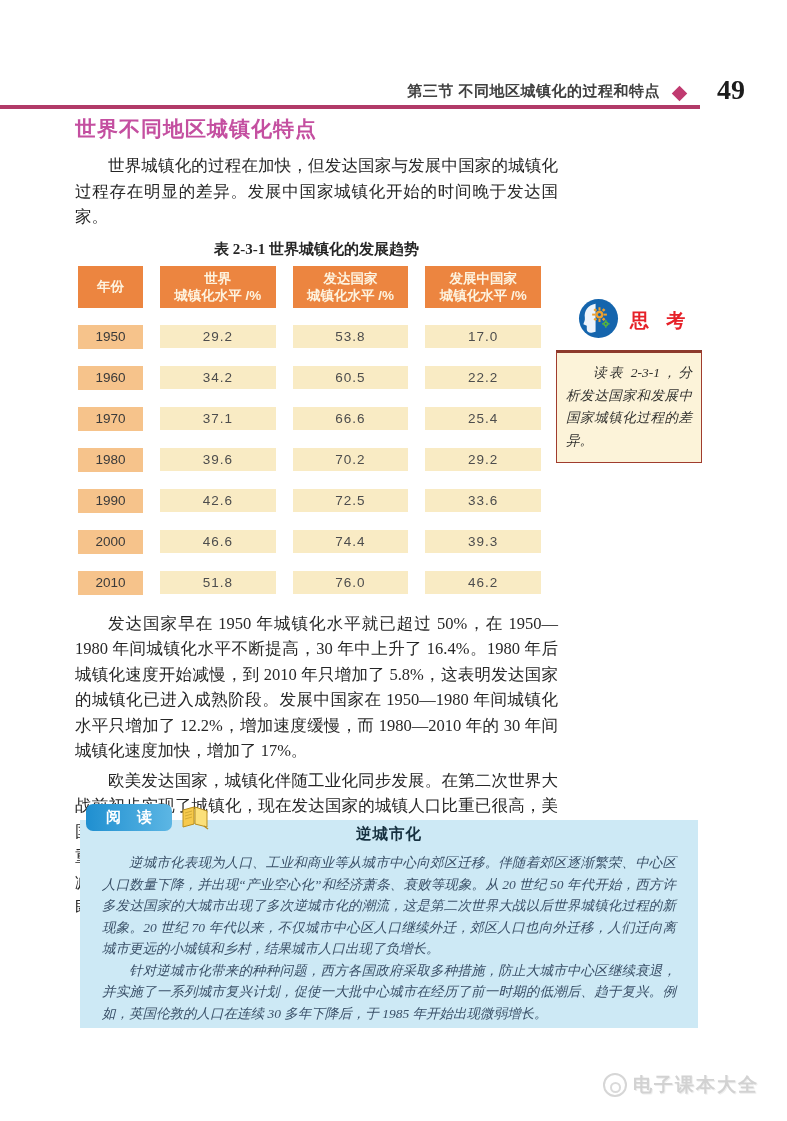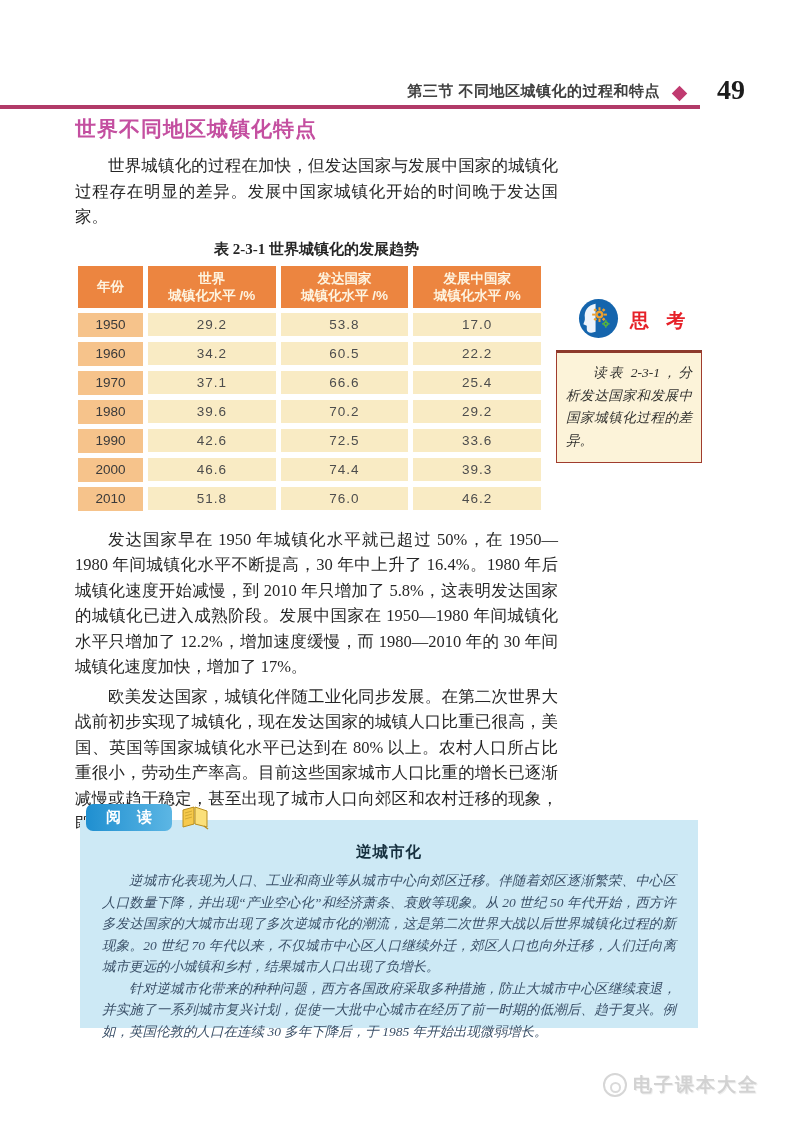--- a/index.html
+++ b/index.html
@@ -43,21 +43,21 @@
     text-align:justify; text-indent:2em; margin-top:4px;
   }
 
   
   .table-caption {
     text-align:center; font-weight:bold; font-size:15px; color:#262626;
     margin:10px 0 7px 0;
     font-family:"Liberation Serif","DejaVu Serif",serif;
   }
   .data-table {
-    display:grid; grid-template-columns:65px 1fr 1fr 1fr; gap:5px;
+    display:grid; grid-template-columns:65px 1fr 1fr 1fr; gap:17px;
     width:463px; margin-left:3px; background:#ffffff;
     font-family:"Liberation Sans","DejaVu Sans",sans-serif;
   }
   .th {
     background:#ec8540; color:#fdf3df; font-weight:bold;
     font-size:13.5px; line-height:17px; height:42px;
     display:flex; flex-direction:column; align-items:center; justify-content:center;
     text-align:center;
   }
   .td-year {
@@ -96,21 +96,21 @@
   .reading-tab {
     position:absolute; left:6px; top:-16px; width:86px; height:27px;
     background:linear-gradient(90deg,#1f8fd0,#5cb6e4);
     color:#ffffff; font-family:"Liberation Sans","DejaVu Sans",sans-serif;
     font-size:15px; font-weight:bold; letter-spacing:6px;
     display:flex; align-items:center; justify-content:center; padding-left:6px;border-radius:7px;
   }
   .reading-book { position:absolute; left:100px; top:-14px; width:30px; height:24px; }
   .reading-title {
     text-align:center; font-weight:bold; font-size:15.5px; color:#16303f;
-    padding-top:22px; letter-spacing:1px;
+    padding-top:4px; letter-spacing:1px;
     font-family:"Liberation Sans","DejaVu Sans",sans-serif;
   }
   .reading-body { padding:7px 22px 0 22px; }
   .reading-para {
     font-size:13.5px; line-height:21.5px; color:#3a5068;
     font-style:italic; text-align:justify; text-indent:2em;
   }
 
   
   .wm { position:absolute; right:28px; top:1072px; display:flex; align-items:center; gap:6px; }

